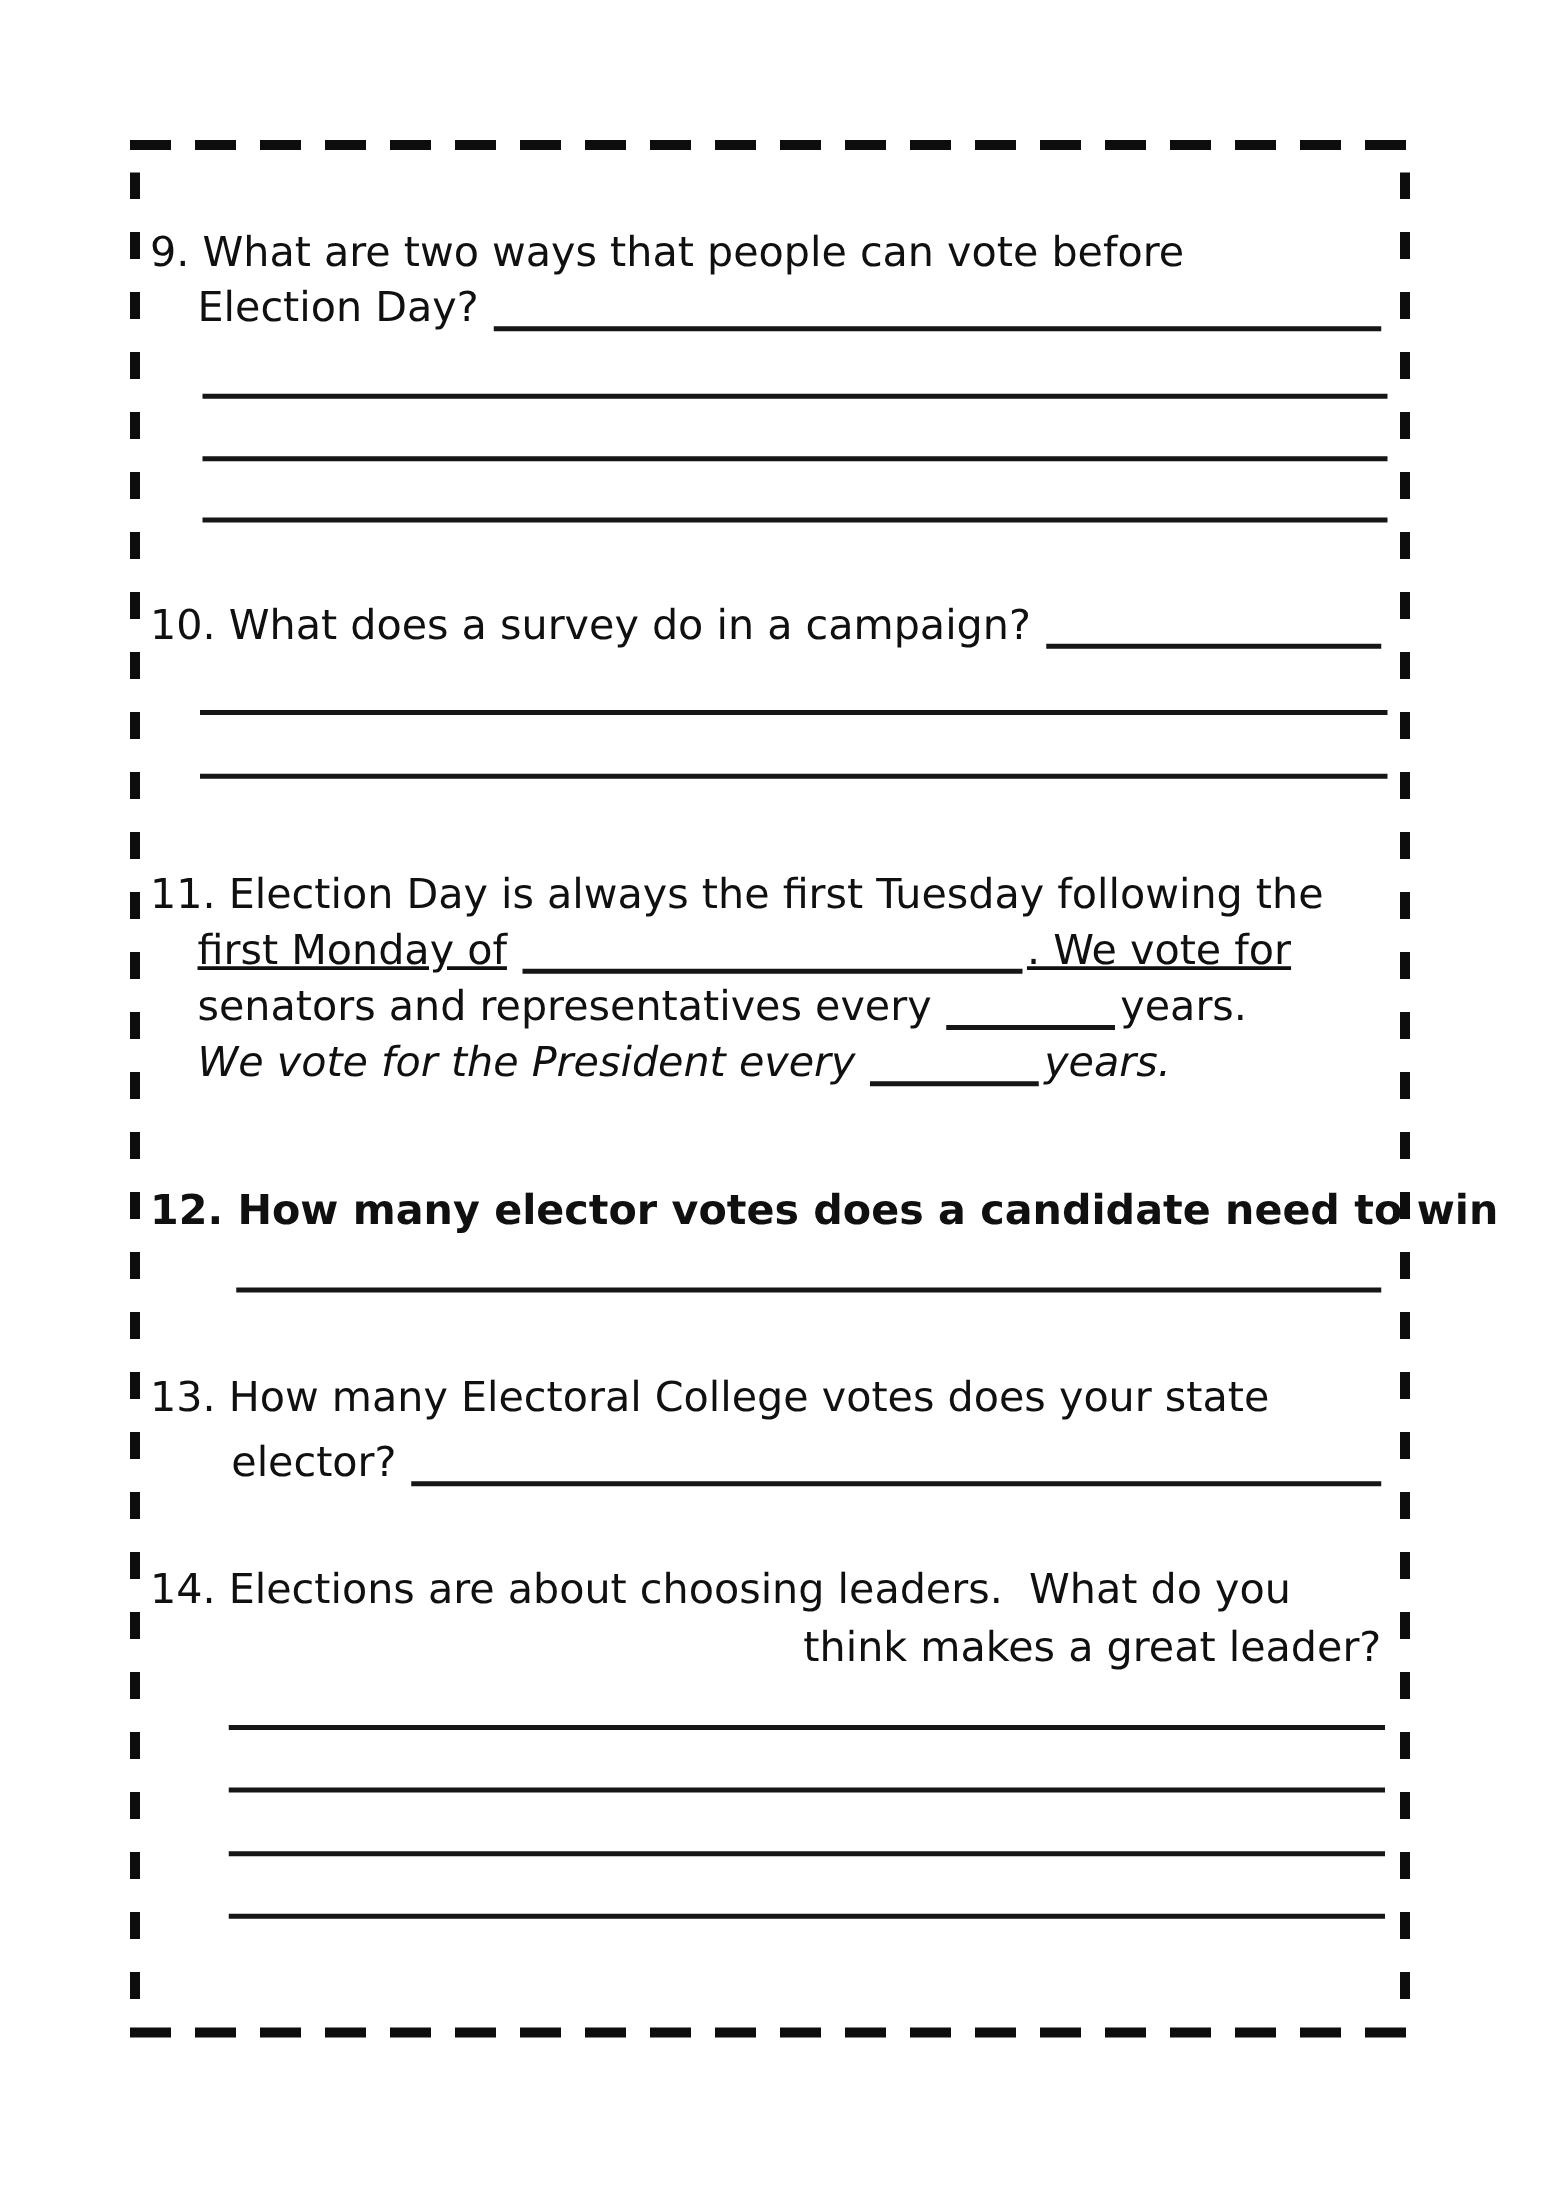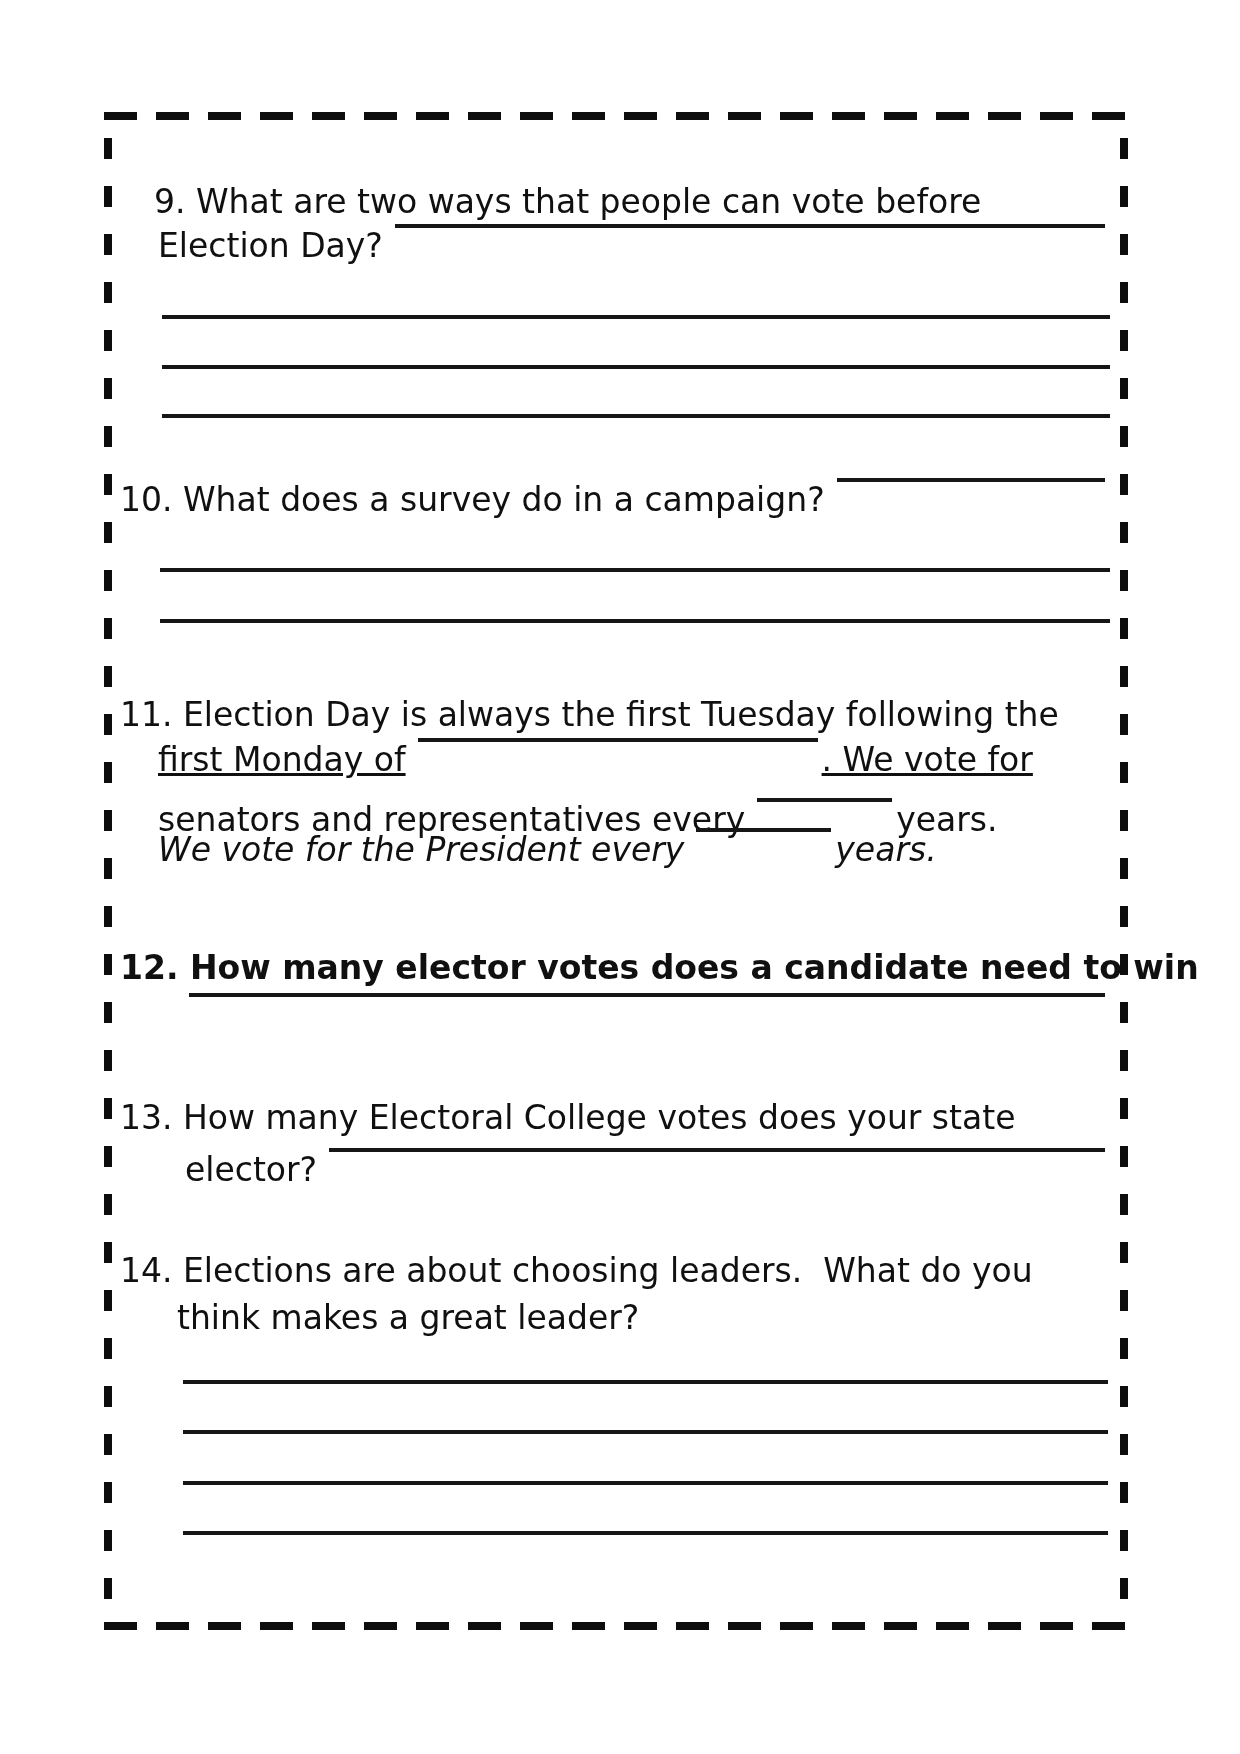--- a/index.html
+++ b/index.html
@@ -22,21 +22,21 @@
       repeating-linear-gradient(to bottom,#0d0d0d 0 21px,transparent 21px 48px) right top 26px/8px calc(100% - 44px) no-repeat;
   }
   .tl{
     position:absolute;
     font-size:33px;
     line-height:44px;
     height:44px;
     white-space:pre;
     color:#101010;
   }
-  .fill-row{display:flex;align-items:flex-start;}
+  .fill-row{display:flex;align-items:flex-end;}
   .fill-row > span.txt{display:block;}
   .fill{
     flex:1 1 auto;
     height:4px;background:#161616;
     margin:0 0 3px 12px;
   }
   .blank{
     flex:0 0 auto;
     height:4px;background:#161616;
     margin:0 4px 3px 12px;
@@ -48,21 +48,21 @@
     height:4px;background:#161616;
   }
 </style>
 </head>
 <body>
 
 <div class="page">
 
   <div class="dashed-border"></div>
 
-  <div class="tl" style="left:120px;top:180px;margin-left:34px;">9. What are two ways that people can vote before</div>
+  <div class="tl" style="left:120px;top:180px;">9. What are two ways that people can vote before</div>
   <div class="tl fill-row" style="left:158px;top:224px;width:947px;">
     <span class="txt">Election Day?</span>
     <span class="fill"></span>
   </div>
   <div class="rule" style="left:162px;top:315px;width:948px;"></div>
   <div class="rule" style="left:162px;top:365px;width:948px;"></div>
   <div class="rule" style="left:162px;top:414px;width:948px;"></div>
 
   <div class="tl fill-row" style="left:120px;top:478px;width:985px;">
     <span class="txt">10. What does a survey do in a campaign?</span>
@@ -70,21 +70,21 @@
   </div>
   <div class="rule" style="left:160px;top:568px;width:950px;"></div>
   <div class="rule" style="left:160px;top:619px;width:950px;"></div>
 
   <div class="tl" style="left:120px;top:693px;">11. Election Day is always the first Tuesday following the</div>
   <div class="tl fill-row" style="left:158px;top:738px;text-decoration:underline;">
     <span class="txt">first Monday of</span>
     <span class="blank w400"></span>
     <span class="txt">. We vote for</span>
   </div>
-  <div class="tl fill-row" style="left:158px;top:783px;margin-top:15px;">
+  <div class="tl fill-row" style="left:158px;top:783px;">
     <span class="txt">senators and representatives every</span>
     <span class="blank w135"></span>
     <span class="txt">years.</span>
   </div>
   <div class="tl fill-row" style="left:158px;top:828px;font-style:italic;">
     <span class="txt">We vote for the President every</span>
     <span class="blank w135"></span>
     <span class="txt">years.</span>
   </div>
 

